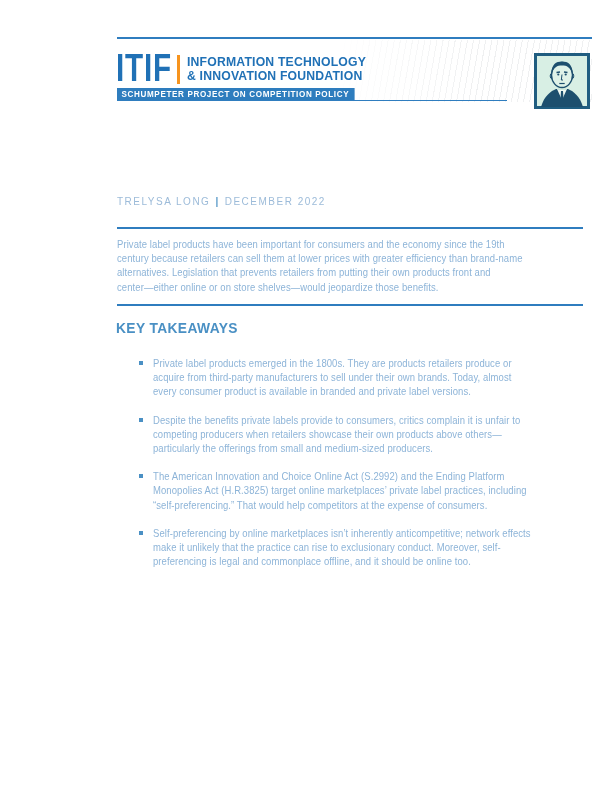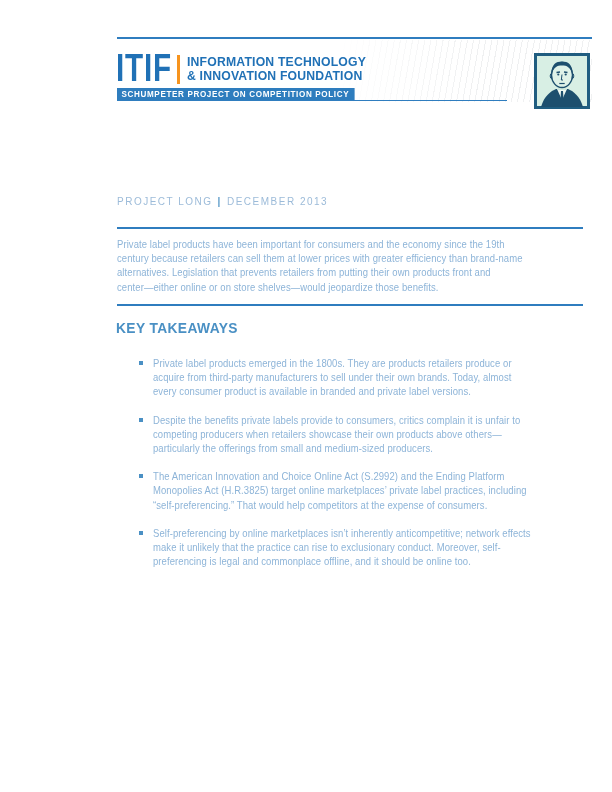--- a/index.html
+++ b/index.html
@@ -109,21 +109,21 @@
       <path d="M30 19 L33.5 19.5" stroke="#1d4f6e" stroke-width="1.3" fill="none"></path>
       <circle cx="24.3" cy="21.5" r="1.1" fill="#1d4f6e"></circle>
       <circle cx="31.7" cy="21.5" r="1.1" fill="#1d4f6e"></circle>
       <path d="M28 21.5 L27.3 27 L29 27" stroke="#1d4f6e" stroke-width="1" fill="none"></path>
       <path d="M25.3 30.5 L30.7 30.5" stroke="#1d4f6e" stroke-width="1.2" fill="none"></path>
     </svg>
   </div>
 
 
   <div id="byline">
-    <span>PROJECT LONG</span><span class="sep">|</span><span>DECEMBER 2013</span>
+    <span>TRELYSA LONG</span><span class="sep">|</span><span>DECEMBER 2022</span>
   </div>
 
   <div class="rule" id="abstract-rule"></div>
   <div id="abstract" class="bodytext">Private label products have been important for consumers and the economy since the 19th
 century because retailers can sell them at lower prices with greater efficiency than brand-name
 alternatives. Legislation that prevents retailers from putting their own products front and
 center—either online or on store shelves—would jeopardize those benefits.</div>
 
   <div class="rule" id="takeaways-rule"></div>
   <div id="takeaways-heading">KEY TAKEAWAYS</div>

